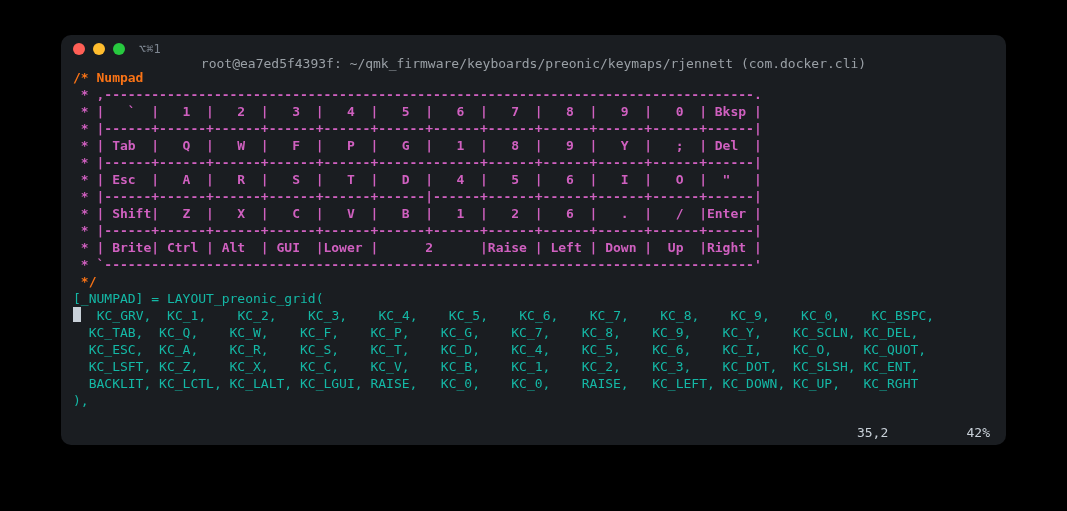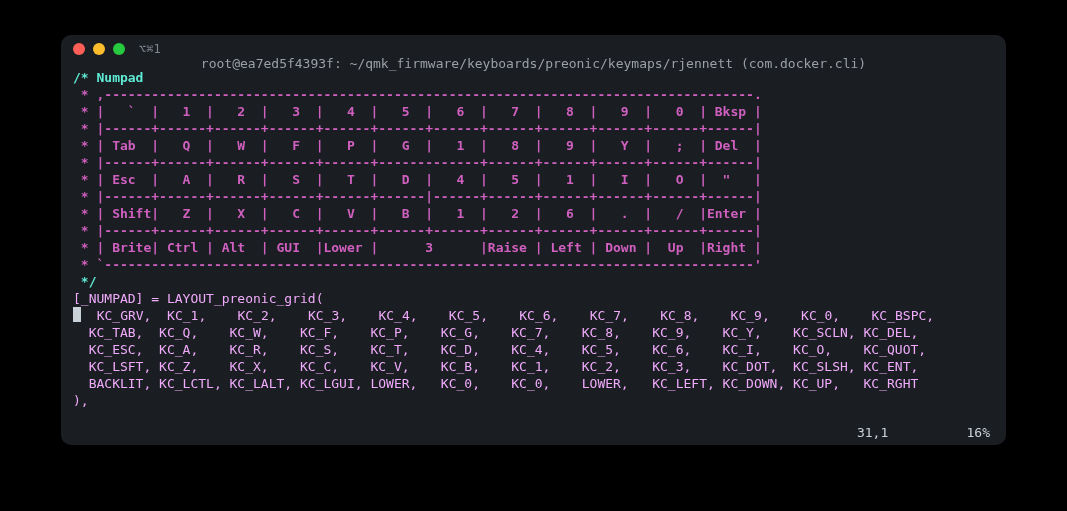--- a/index.html
+++ b/index.html
@@ -57,23 +57,23 @@
     text-align: center;
     color: #9aa0a6;
     font-size: 13px;
     pointer-events: none;
     margin-top: 28px;
   }
   .term {
     padding: 6px 12px 4px 12px;
     white-space: pre;
   }
-  .cyan { color: #5eead4; font-weight: bold; }
+  .cyan { color: #f97316; font-weight: bold; }
   .mag  { color: #d060c0; font-weight: bold; }
-  .gray { color: #f0abfc; text-align: right; }
+  .gray { color: #14b8a6; text-align: right; }
   .cursor {
     display: inline-block;
     width: 8px;
     height: 15px;
     background: #c9d1d9;
     vertical-align: -2px;
   }
   .status {
     position: absolute;
     bottom: 4px;
@@ -96,31 +96,31 @@
     <span class="title-extra">⌥⌘1</span>
     <span class="title-text">root@ea7ed5f4393f: ~/qmk_firmware/keyboards/preonic/keymaps/rjennett (com.docker.cli)</span>
   </div>
 
   <div class="term"><span class="cyan">/* Numpad</span>
 <span class="mag"> * ,-----------------------------------------------------------------------------------.</span>
 <span class="mag"> * |   `  |   1  |   2  |   3  |   4  |   5  |   6  |   7  |   8  |   9  |   0  | Bksp |</span>
 <span class="mag"> * |------+------+------+------+------+------+------+------+------+------+------+------|</span>
 <span class="mag"> * | Tab  |   Q  |   W  |   F  |   P  |   G  |   1  |   8  |   9  |   Y  |   ;  | Del  |</span>
 <span class="mag"> * |------+------+------+------+------+-------------+------+------+------+------+------|</span>
-<span class="mag"> * | Esc  |   A  |   R  |   S  |   T  |   D  |   4  |   5  |   1  |   I  |   O  |  "   |</span>
+<span class="mag"> * | Esc  |   A  |   R  |   S  |   T  |   D  |   4  |   5  |   6  |   I  |   O  |  "   |</span>
 <span class="mag"> * |------+------+------+------+------+------|------+------+------+------+------+------|</span>
 <span class="mag"> * | Shift|   Z  |   X  |   C  |   V  |   B  |   1  |   2  |   6  |   .  |   /  |Enter |</span>
 <span class="mag"> * |------+------+------+------+------+------+------+------+------+------+------+------|</span>
-<span class="mag"> * | Brite| Ctrl | Alt  | GUI  |Lower |      3      |Raise | Left | Down |  Up  |Right |</span>
+<span class="mag"> * | Brite| Ctrl | Alt  | GUI  |Lower |      2      |Raise | Left | Down |  Up  |Right |</span>
 <span class="mag"> * `-----------------------------------------------------------------------------------'</span>
 <span class="cyan"> */</span>
 <span class="gray">[_NUMPAD] = LAYOUT_preonic_grid(</span>
 <span class="cursor"></span><span class="gray">  KC_GRV,  KC_1,    KC_2,    KC_3,    KC_4,    KC_5,    KC_6,    KC_7,    KC_8,    KC_9,    KC_0,    KC_BSPC,</span>
 <span class="gray">  KC_TAB,  KC_Q,    KC_W,    KC_F,    KC_P,    KC_G,    KC_7,    KC_8,    KC_9,    KC_Y,    KC_SCLN, KC_DEL,</span>
 <span class="gray">  KC_ESC,  KC_A,    KC_R,    KC_S,    KC_T,    KC_D,    KC_4,    KC_5,    KC_6,    KC_I,    KC_O,    KC_QUOT,</span>
 <span class="gray">  KC_LSFT, KC_Z,    KC_X,    KC_C,    KC_V,    KC_B,    KC_1,    KC_2,    KC_3,    KC_DOT,  KC_SLSH, KC_ENT,</span>
-<span class="gray">  BACKLIT, KC_LCTL, KC_LALT, KC_LGUI, LOWER,   KC_0,    KC_0,    LOWER,   KC_LEFT, KC_DOWN, KC_UP,   KC_RGHT</span>
+<span class="gray">  BACKLIT, KC_LCTL, KC_LALT, KC_LGUI, RAISE,   KC_0,    KC_0,    RAISE,   KC_LEFT, KC_DOWN, KC_UP,   KC_RGHT</span>
 <span class="gray">),</span></div>
 
   <div class="status">
-    <span>31,1</span>&nbsp;&nbsp;&nbsp;&nbsp;&nbsp;&nbsp;&nbsp;&nbsp;&nbsp;&nbsp;<span>16%</span>
+    <span>35,2</span>&nbsp;&nbsp;&nbsp;&nbsp;&nbsp;&nbsp;&nbsp;&nbsp;&nbsp;&nbsp;<span>42%</span>
   </div>
 </div>
 
 </body></html>

